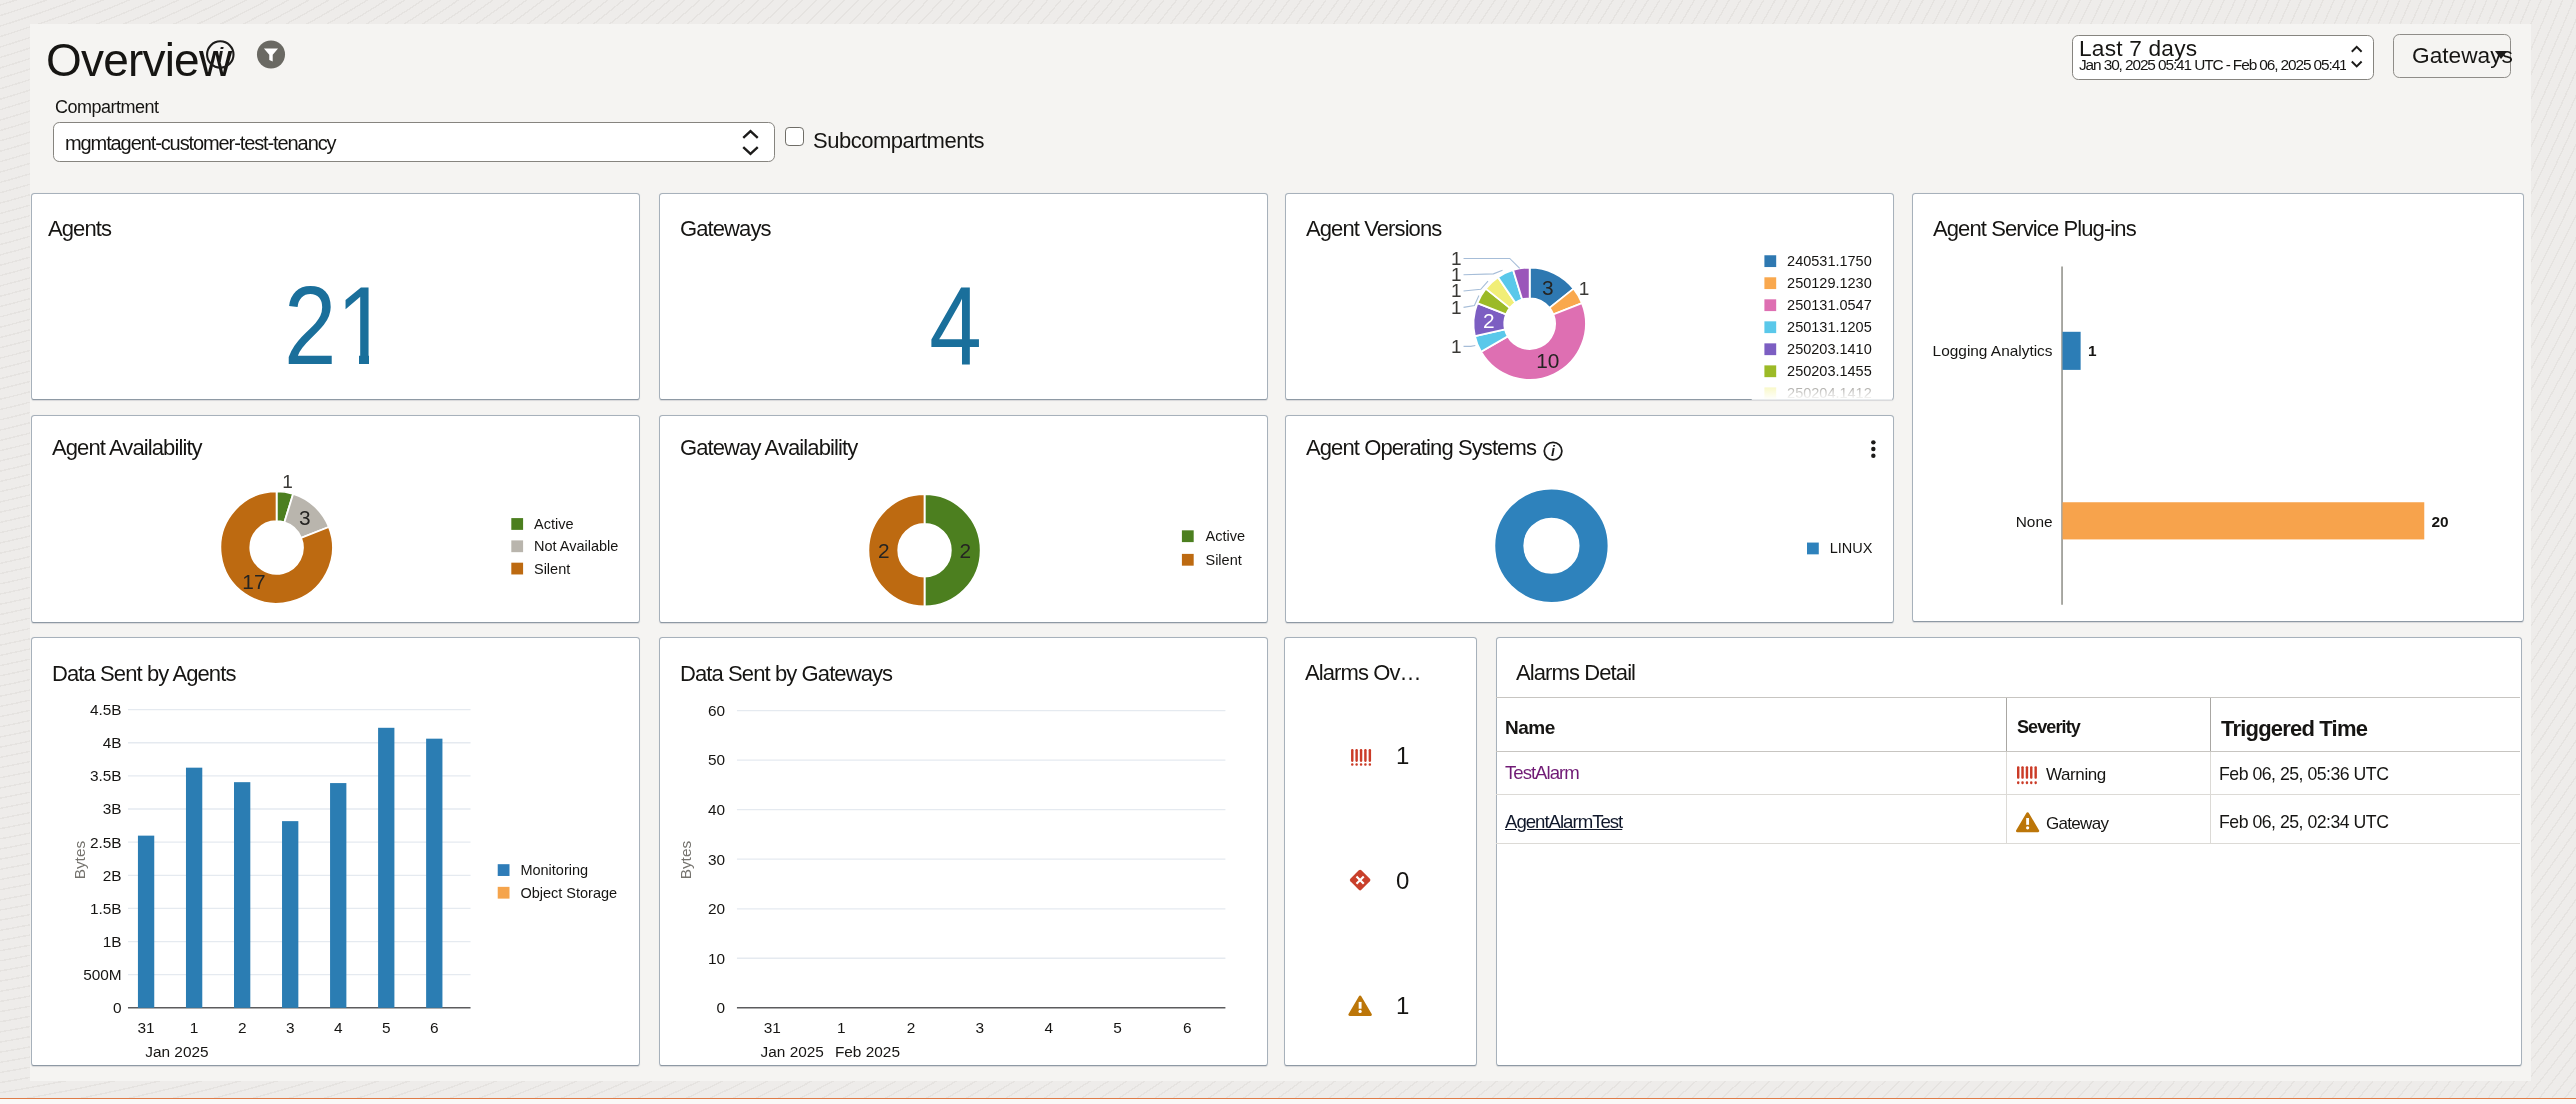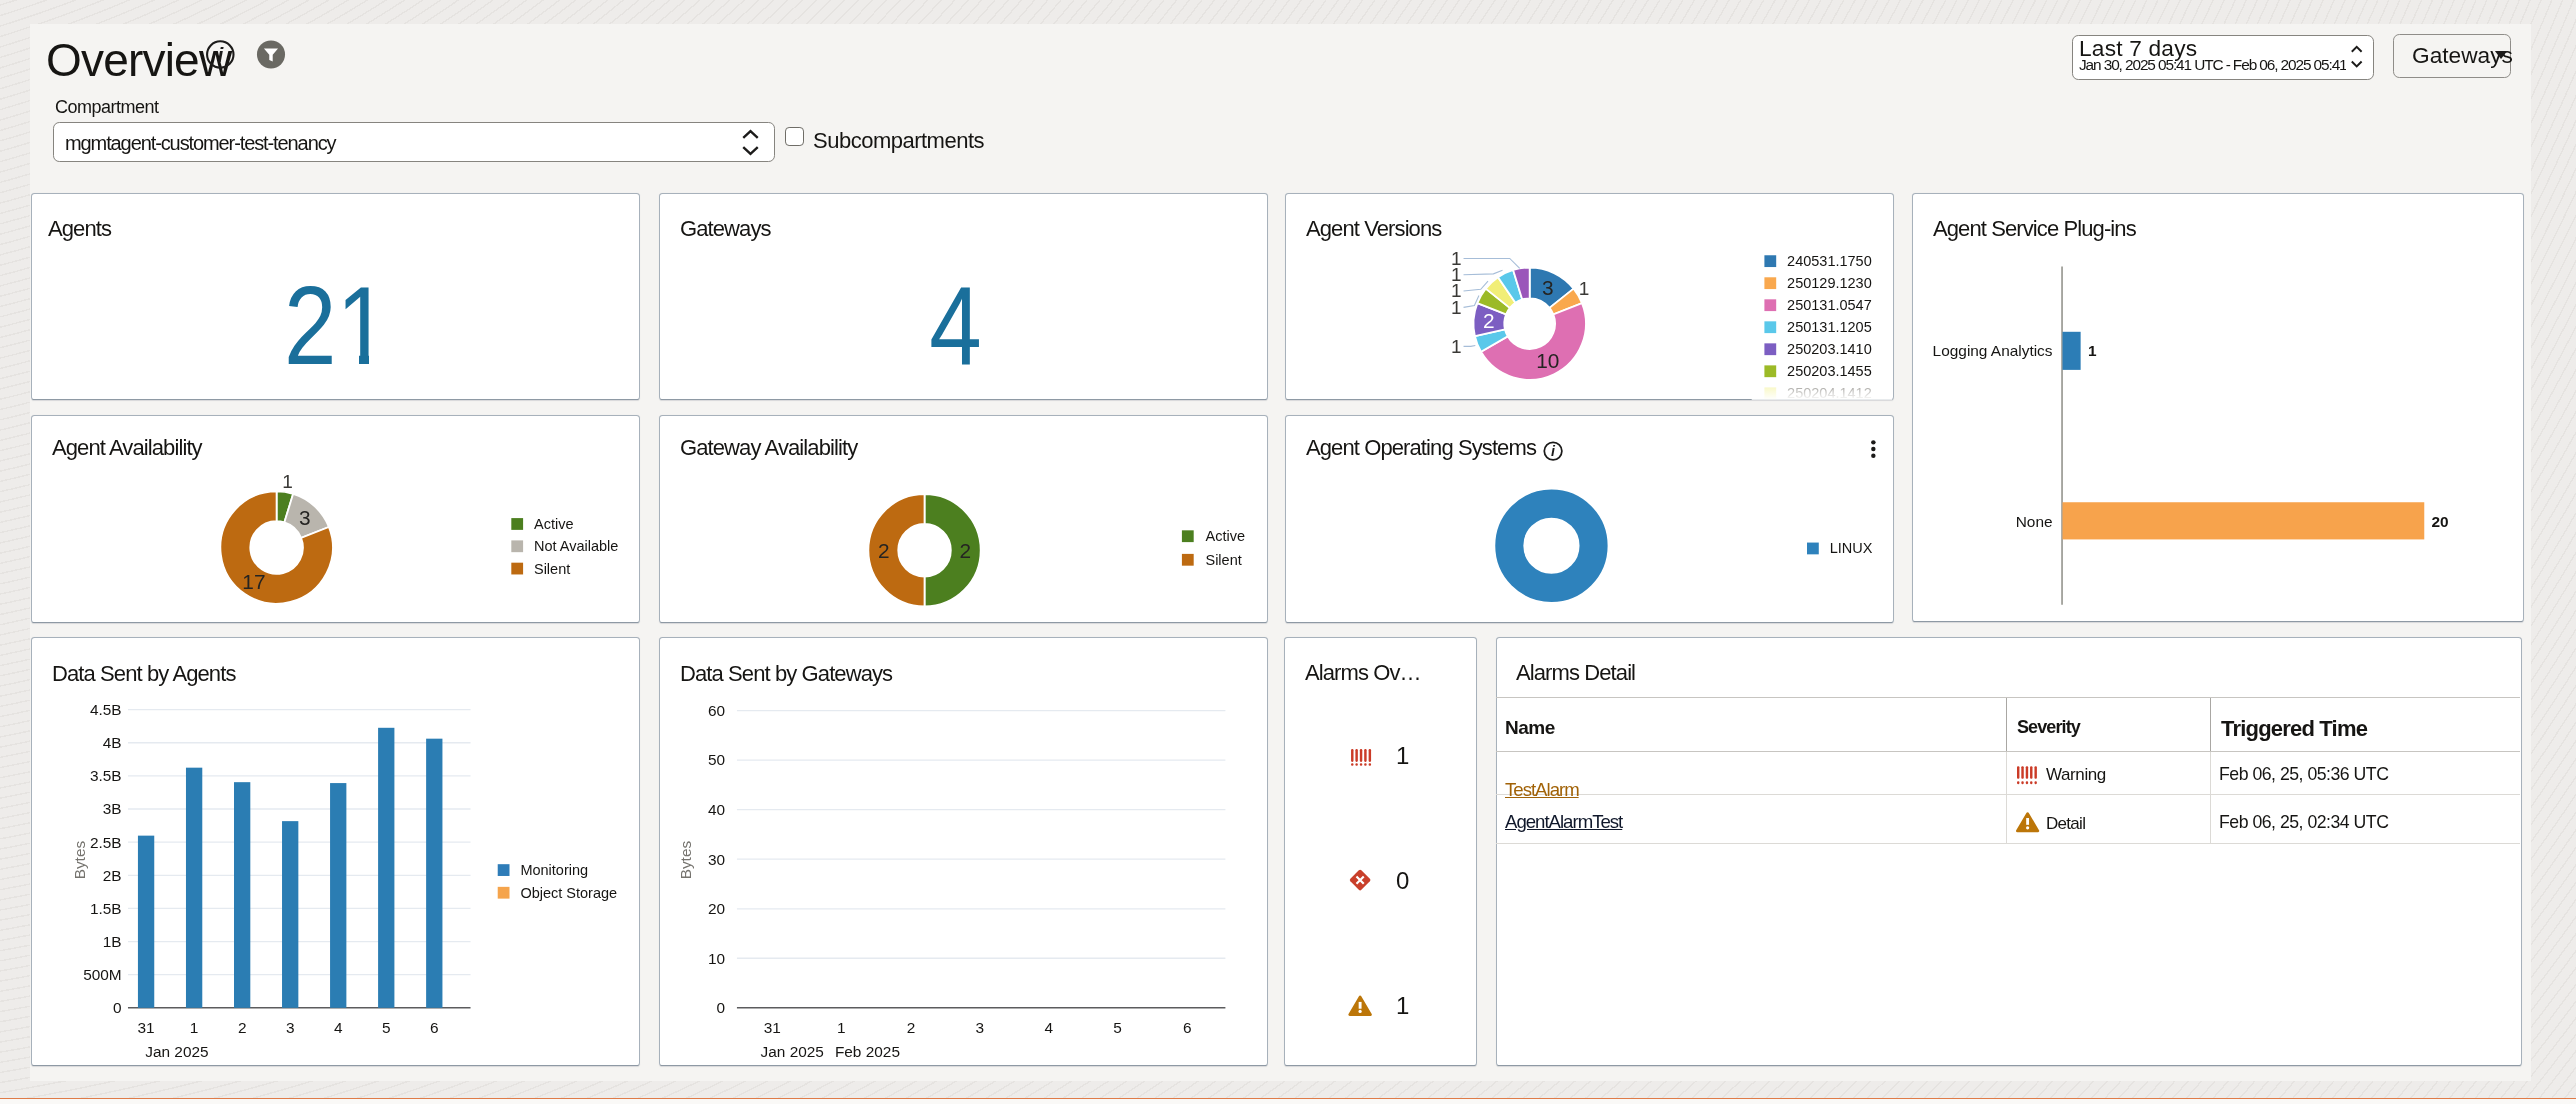--- a/index.html
+++ b/index.html
@@ -292,21 +292,21 @@
 <div class="abs" style="left:1496px;top:751px;width:1024px;height:0.9px;background:#c7c5c1"></div>
 <div class="abs" style="left:1496px;top:794px;width:1024px;height:0.9px;background:#dcdad6"></div>
 <div class="abs" style="left:1496px;top:843px;width:1024px;height:0.9px;background:#dcdad6"></div>
 <div class="abs" style="left:2006px;top:698px;width:0.9px;height:53px;background:#a9a7a3"></div>
 <div class="abs" style="left:2210px;top:698px;width:0.9px;height:53px;background:#a9a7a3"></div>
 <div class="abs" style="left:2006px;top:752px;width:0.9px;height:91px;background:#dcdad6"></div>
 <div class="abs" style="left:2210px;top:752px;width:0.9px;height:91px;background:#dcdad6"></div>
 <div class="t" style="left:1505px;top:717px;font-size:19px;font-weight:bold;letter-spacing:-0.5px">Name</div>
 <div class="t" style="left:2017px;top:717px;font-size:18px;font-weight:bold;letter-spacing:-0.9px">Severity</div>
 <div class="t" style="left:2221px;top:717px;font-size:22px;font-weight:bold;letter-spacing:-0.8px">Triggered Time</div>
-<div class="t" style="left:1505px;top:780px;font-size:18.6px;letter-spacing:-1px;color:#a16207;text-decoration:underline">TestAlarm</div>
+<div class="t" style="left:1505px;top:763px;font-size:18.6px;letter-spacing:-1px;color:#701a75;">TestAlarm</div>
 <div class="t" style="left:1505px;top:812px;font-size:18.6px;letter-spacing:-1px;color:#0f172a;text-decoration:underline">AgentAlarmTest</div>
 <svg style="left:2017px;top:766px" width="27" height="22" viewBox="0 0 30 24">
     <rect x="0.0" y="0" width="2.7" height="14" rx="1.2" fill="#cb3b27"></rect>
     <rect x="0.0" y="16.8" width="2.7" height="3.2" rx="1.2" fill="#cb3b27"></rect>
     <rect x="4.8" y="0" width="2.7" height="14" rx="1.2" fill="#cb3b27"></rect>
     <rect x="4.8" y="16.8" width="2.7" height="3.2" rx="1.2" fill="#cb3b27"></rect>
     <rect x="9.7" y="0" width="2.7" height="14" rx="1.2" fill="#cb3b27"></rect>
     <rect x="9.7" y="16.8" width="2.7" height="3.2" rx="1.2" fill="#cb3b27"></rect>
     <rect x="14.5" y="0" width="2.7" height="14" rx="1.2" fill="#cb3b27"></rect>
     <rect x="14.5" y="16.8" width="2.7" height="3.2" rx="1.2" fill="#cb3b27"></rect>
@@ -314,15 +314,15 @@
     <rect x="19.4" y="16.8" width="2.7" height="3.2" rx="1.2" fill="#cb3b27"></rect>
   </svg>
 <svg style="left:2015px;top:810px" width="27" height="25" viewBox="0 0 30 28">
 <g transform="translate(14,14)">
 <path d="M0 -9.8 L11.4 9.4 L-11.4 9.4 Z" fill="#bc7609" stroke="#bc7609" stroke-width="3.2" stroke-linejoin="round"></path>
 <rect x="-1.6" y="-5" width="3.2" height="7.6" fill="#fff"></rect>
 <circle cx="0" cy="6" r="1.8" fill="#fff"></circle>
 </g>
   </svg>
 <div class="t" style="left:2046px;top:765px;font-size:17px;letter-spacing:-0.4px">Warning</div>
-<div class="t" style="left:2046px;top:814px;font-size:17px;letter-spacing:-0.7px">Detail</div>
+<div class="t" style="left:2046px;top:814px;font-size:17px;letter-spacing:-0.7px">Gateway</div>
 <div class="t" style="left:2219px;top:765px;font-size:17.7px;letter-spacing:-0.5px">Feb 06, 25, 05:36 UTC</div>
 <div class="t" style="left:2219px;top:813px;font-size:17.7px;letter-spacing:-0.5px">Feb 06, 25, 02:34 UTC</div>
 
 </body></html>

